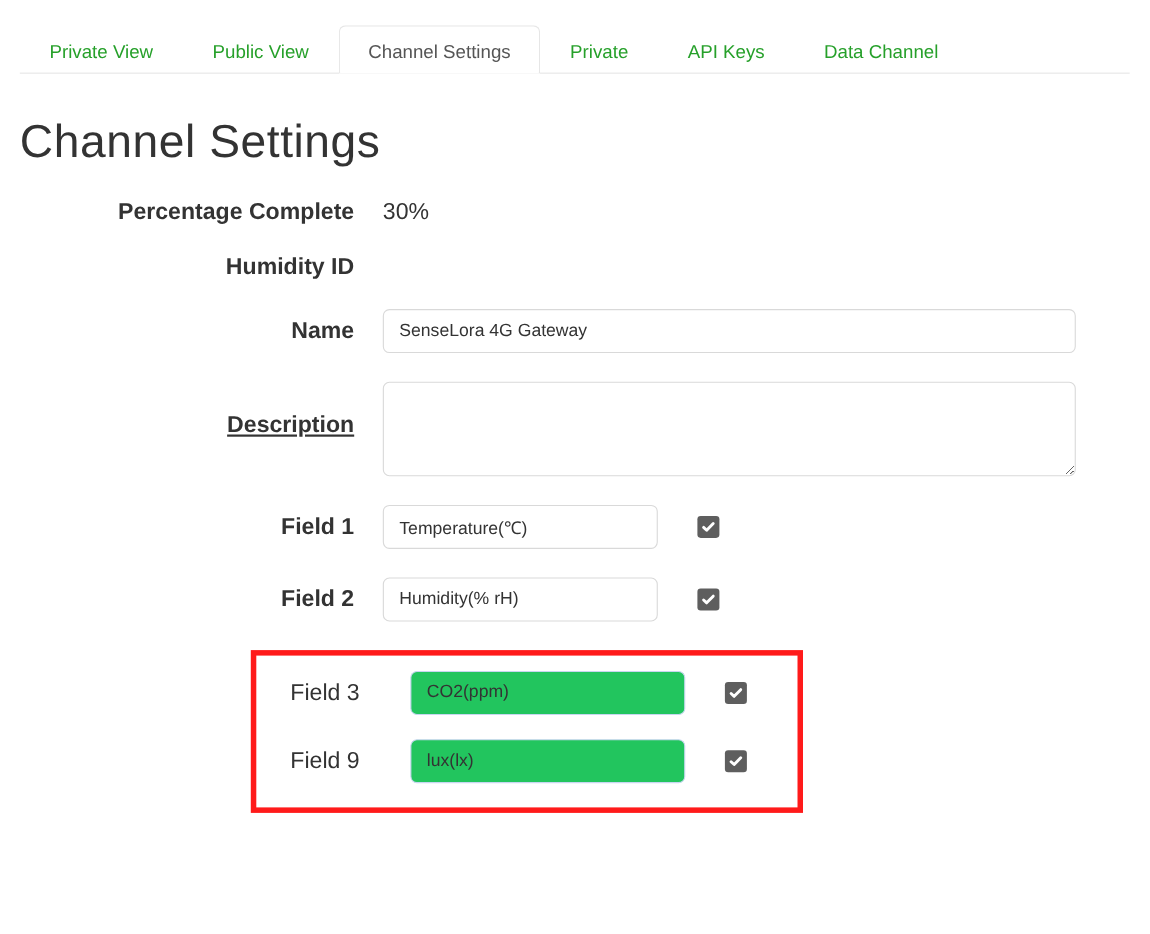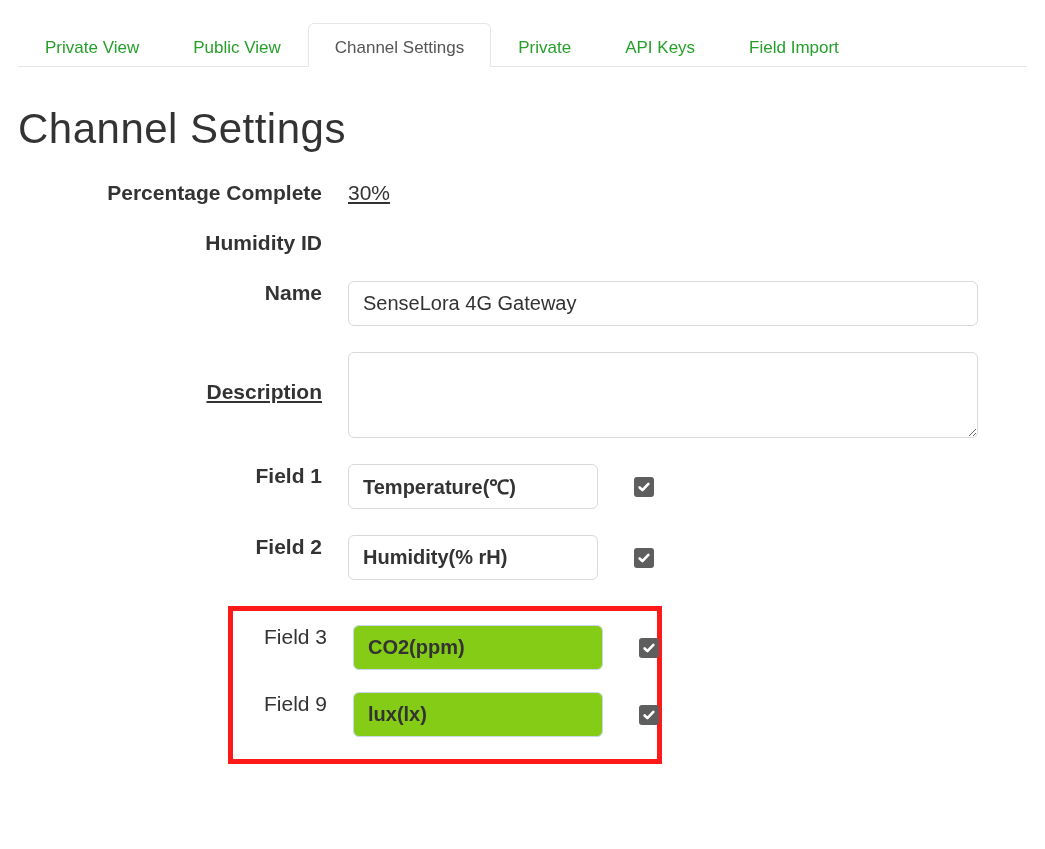--- a/index.html
+++ b/index.html
@@ -52,56 +52,57 @@
     color: #333;
     margin: 38px 0 28px 0;
   }
 
   
   .form-area {
     width: 100%;
   }
   .form-row {
     display: flex;
+    align-items: center;
     margin-bottom: 26px;
   }
   .form-row.align-start { align-items: flex-start; text-decoration: underline; }
   .form-label-col {
     flex: 0 0 330px;
     text-align: right;
     padding-right: 26px;
     font-size: 21px;
     color: #333;
   }
   .form-label-col.bold { font-weight: 700; }
   .form-value-col {
     flex: 1 1 auto;
     display: flex;
     align-items: center;
     gap: 36px;
   }
   .static-value {
     font-size: 21px;
     color: #333;
-    text-decoration: underline;
   }
   .text-input {
-    font-size: 20px;
+    font-size: 16px;
     padding: 10px 14px;
     border: 1px solid #d9d9d9;
     border-radius: 6px;
     color: #333;
     background: #fff;
     outline: none;
   }
   .text-input.wide { width: 630px; }
-  .text-input.narrow { width: 250px; font-weight: bold; }
+  .text-input.narrow { width: 250px; }
   .text-input.selected {
-    background: #84cc16;
+    background: #22c55e;
     border-color: #c8d6f0;
+    margin-left: 20px;
   }
   .textarea-input {
     font-size: 20px;
     padding: 10px 14px;
     border: 1px solid #d9d9d9;
     border-radius: 6px;
     width: 630px;
     height: 86px;
     resize: vertical;
     outline: none;
@@ -127,42 +128,42 @@
     fill: none;
     stroke-linecap: round;
     stroke-linejoin: round;
   }
 
   
   .highlight-box {
     border: 5px solid #ff1a1a;
     padding: 14px 0 8px 0;
     margin-left: 210px;
-    width: 434px;
+    width: 502px;
   }
   .highlight-box .form-row { margin-bottom: 22px; }
   .highlight-box .form-row:last-child { margin-bottom: 14px; }
   .highlight-box .form-label-col { flex: 0 0 120px; padding-right: 26px; }
   .highlight-box .form-value-col { gap: 36px; }
 
   
   .field-rows .form-label-col { font-weight: 700; }
 </style>
 </head>
 <body>
 
 <div class="page">
 
   <div class="tabs">
     <div class="tab">Private View</div>
     <div class="tab">Public View</div>
     <div class="tab active">Channel Settings</div>
     <div class="tab">Private</div>
     <div class="tab">API Keys</div>
-    <div class="tab">Field Import</div>
+    <div class="tab">Data Channel</div>
   </div>
 
   <h1 class="page-heading">Channel Settings</h1>
 
   <div class="form-area">
 
     <div class="form-row">
       <div class="form-label-col bold">Percentage Complete</div>
       <div class="form-value-col">
         <span class="static-value">30%</span>

